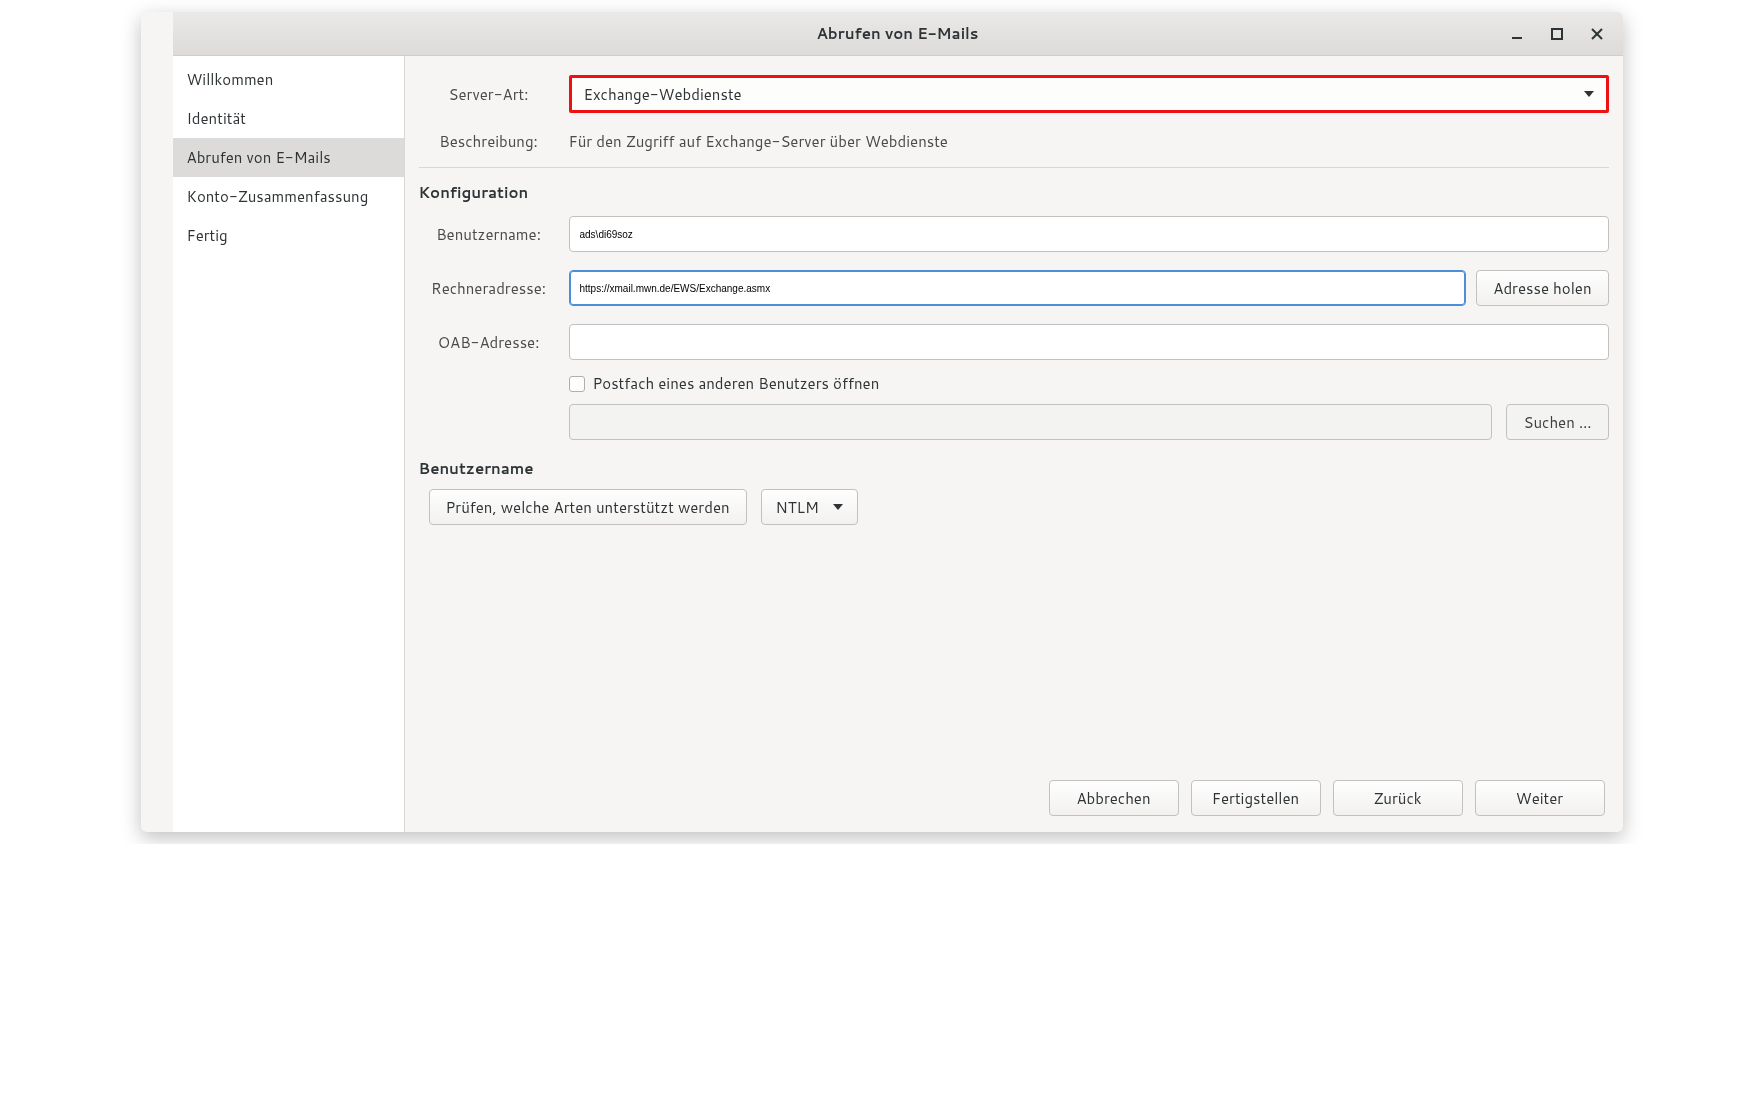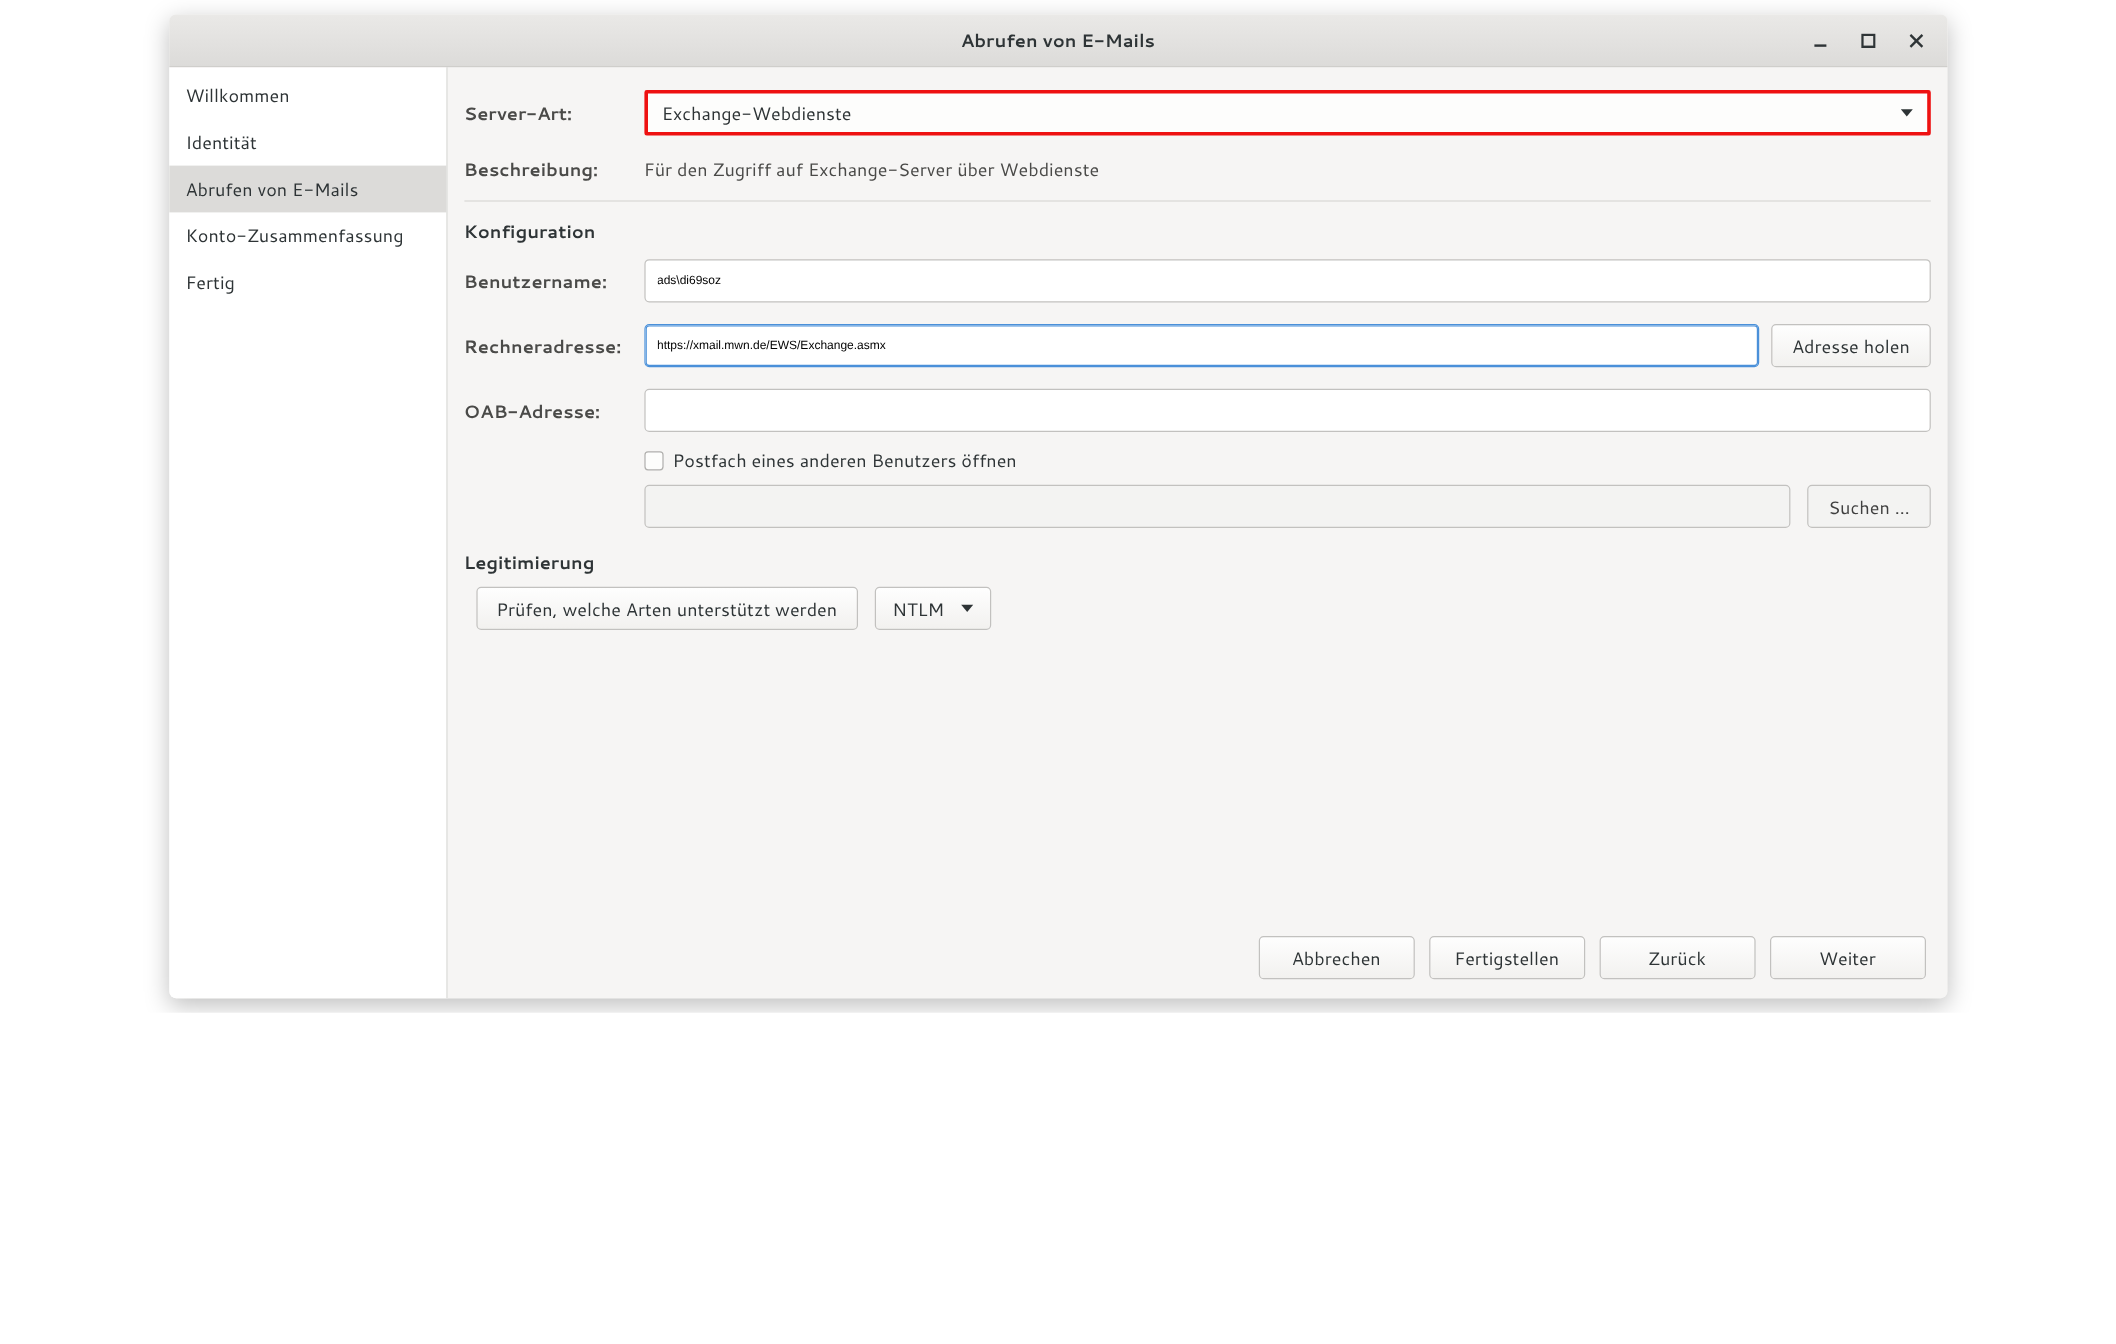--- a/index.html
+++ b/index.html
@@ -13,20 +13,21 @@
   .window {
     width: 1482px;
     height: 820px;
     margin: 12px auto;
     background: #f6f5f4;
     border-radius: 6px;
     box-shadow: 0 6px 20px rgba(0,0,0,0.25);
     display: flex;
     flex-direction: column;
     overflow: hidden;
+    padding-left: 32px;
   }
   .titlebar {
     height: 44px;
     background: linear-gradient(#eae9e7,#dcdbd9);
     border-bottom: 1px solid #cfcecb;
     display: flex;
     align-items: center;
     justify-content: center;
     position: relative;
   }
@@ -75,23 +76,22 @@
     flex-direction: column;
   }
   .form-row {
     display: flex;
     align-items: center;
     margin: 9px 0;
     gap: 10px;
   }
   .form-label {
     width: 140px;
-    text-align: left;
+    text-align: center;
     color: #4a4a48;
-    font-weight: bold;
   }
   .combo {
     flex:1;
     border: 1px solid #c2c1bf;
     border-radius: 4px;
     background: #fdfdfc;
     height: 38px;
     display:flex;
     align-items:center;
     padding: 0 12px;
@@ -267,21 +267,21 @@
         <span>Postfach eines anderen Benutzers öffnen</span>
       </div>
 
       <div class="inline-row">
         <input class="text-input disabled" disabled="" value="" style="">
         <div class="btn disabled">
             <span>Suchen …</span>
           </div>
       </div>
 
-      <div class="section-title" style="margin-top:18px">Legitimierung</div>
+      <div class="section-title" style="margin-top:18px">Benutzername</div>
 
       <div class="auth-row">
         <div class="btn">
             <span>Prüfen, welche Arten unterstützt werden</span>
           </div>
         <div class="auth-combo">
           <span>NTLM</span>
           <span class="triangle-down"></span>
         </div>
       </div>

